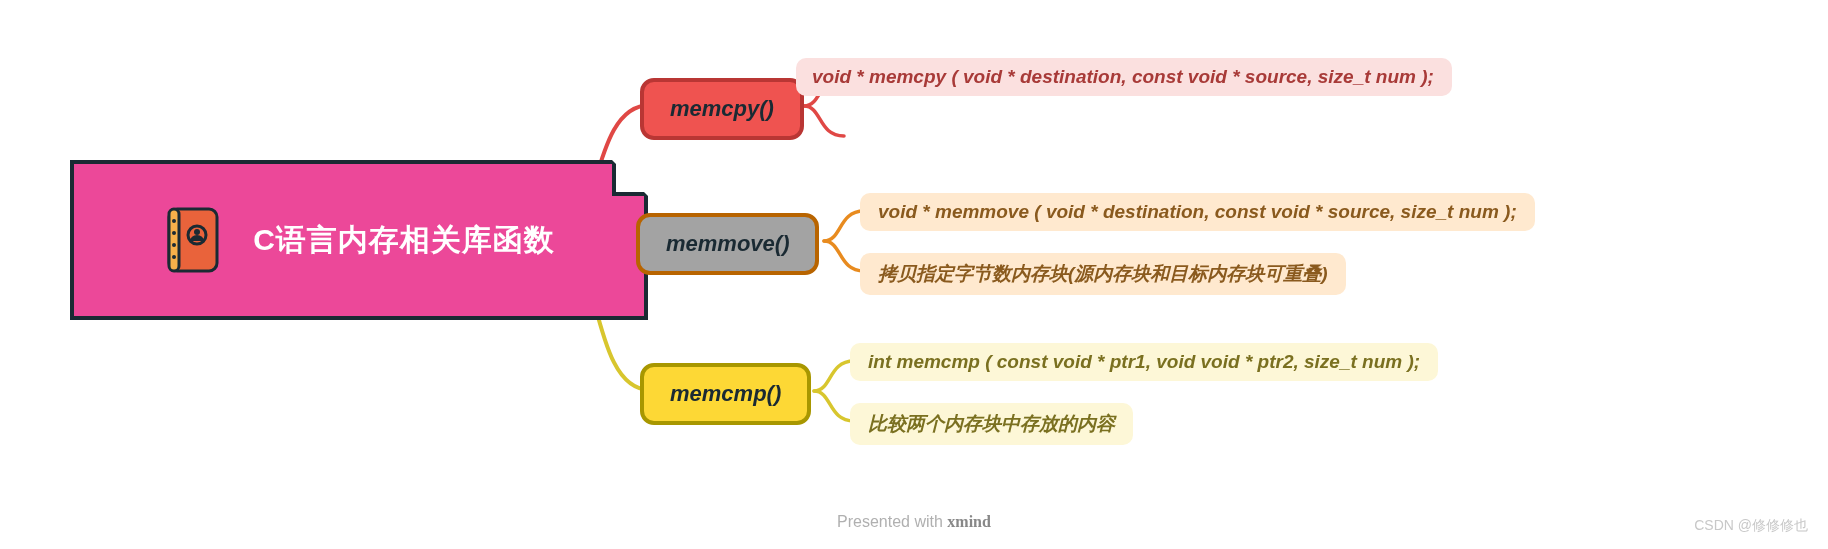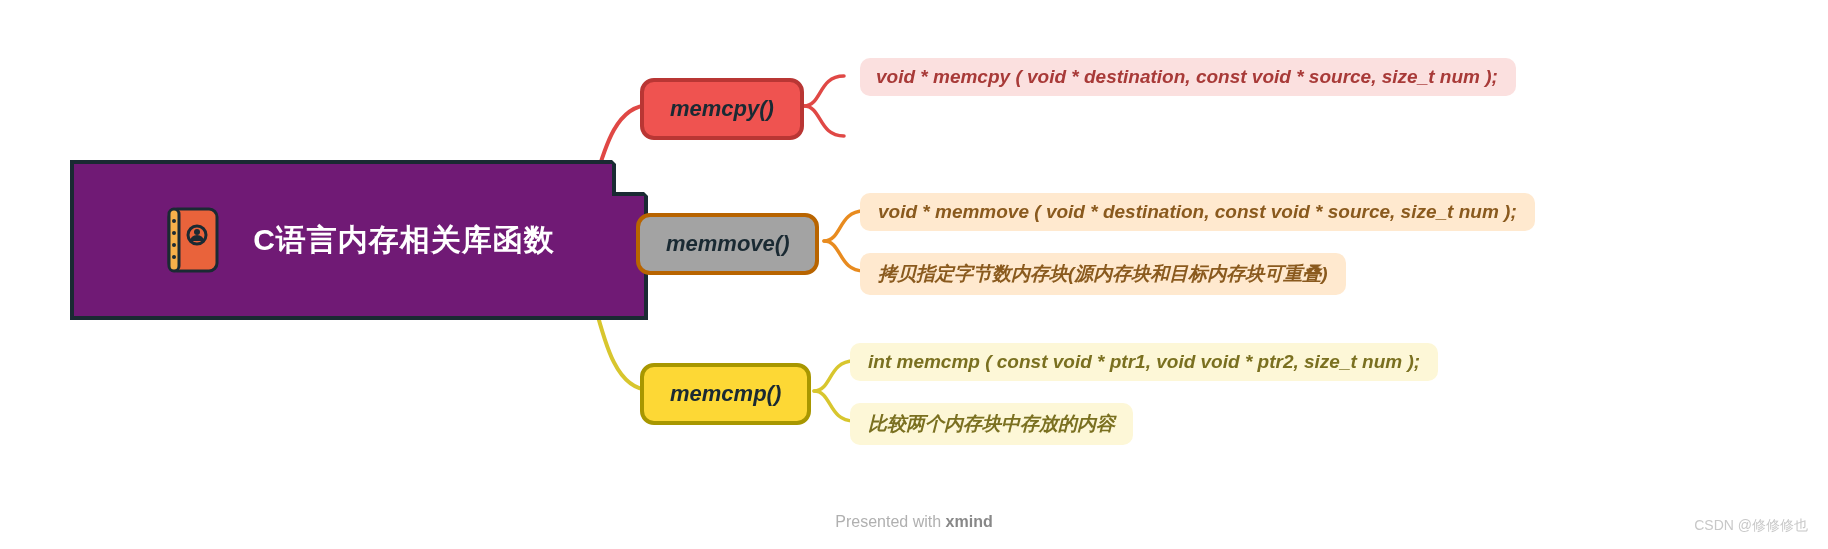--- a/index.html
+++ b/index.html
@@ -4,21 +4,21 @@
 <style>
   * { box-sizing: border-box; margin: 0; padding: 0; }
   html, body { width: 1828px; height: 549px; background: #ffffff; font-family: "Comic Sans MS", "Segoe UI", sans-serif; }
   .canvas { position: relative; width: 1828px; height: 549px; }
 
   
   .root {
     position: absolute;
     left: 70px; top: 160px;
     width: 578px; height: 160px;
-    background: #701a75;
+    background: #ec4899;
     border: 4px solid #1a2a33;
     display: flex; align-items: center; justify-content: center;
     gap: 30px;
   }
   .root .fold {
     position: absolute; right: -4px; top: -4px;
     width: 36px; height: 36px;
     background: #ffffff;
     border-left: 4px solid #1a2a33;
     border-bottom: 4px solid #1a2a33;
@@ -61,21 +61,21 @@
   .detail.orange { background:#ffe9cf; color:#8a5a1e; }
   .detail.yellow { background:#fdf7d7; color:#7a7020; }
 
   svg.connector { position:absolute; overflow:visible; pointer-events:none; }
 
   .footer {
     position:absolute; bottom:18px; left:0; right:0;
     text-align:center; color:#b0b0b0; font-size:16px;
     font-family: "Segoe UI", sans-serif; font-style:normal;
   }
-  .footer .brand { font-weight:700; color:#888; }
+  .footer .brand { font-weight:700; color:#888;font-family:Liberation Serif, serif; }
   .watermark {
     position:absolute; right:20px; bottom:14px;
     color:#c8c8c8; font-size:14px; font-family:"Segoe UI",sans-serif;
   }
 </style>
 </head>
 <body>
 
 <div class="canvas">
 
@@ -115,21 +115,21 @@
       <circle cx="34" cy="30" r="9" fill="none" stroke="#1a2a33" stroke-width="3"></circle>
       <circle cx="34" cy="27" r="3" fill="#1a2a33"></circle>
       <path d="M27,36 a7,6 0 0 1 14,0" fill="#1a2a33"></path>
     </svg>
     <div class="root-title">C语言内存相关库函数</div>
   </div>
 
   <div class="fn red" style="left:640px; top:78px;">
     <span>memcpy()</span>
   </div>
-  <div class="detail red" style="left:860px; top:58px;padding-left:16px;">
+  <div class="detail red" style="left:796px; top:58px;padding-left:16px;">
     <span>void * memcpy ( void * destination, const void * source, size_t num );</span>
   </div>
 
   <div class="fn orange" style="left:636px; top:213px;">
     <span>memmove()</span>
   </div>
   <div class="detail orange" style="left:860px; top:253px;">
     <span>拷贝指定字节数内存块(源内存块和目标内存块可重叠)</span>
   </div>
   <div class="detail orange" style="left:860px; top:193px;">

